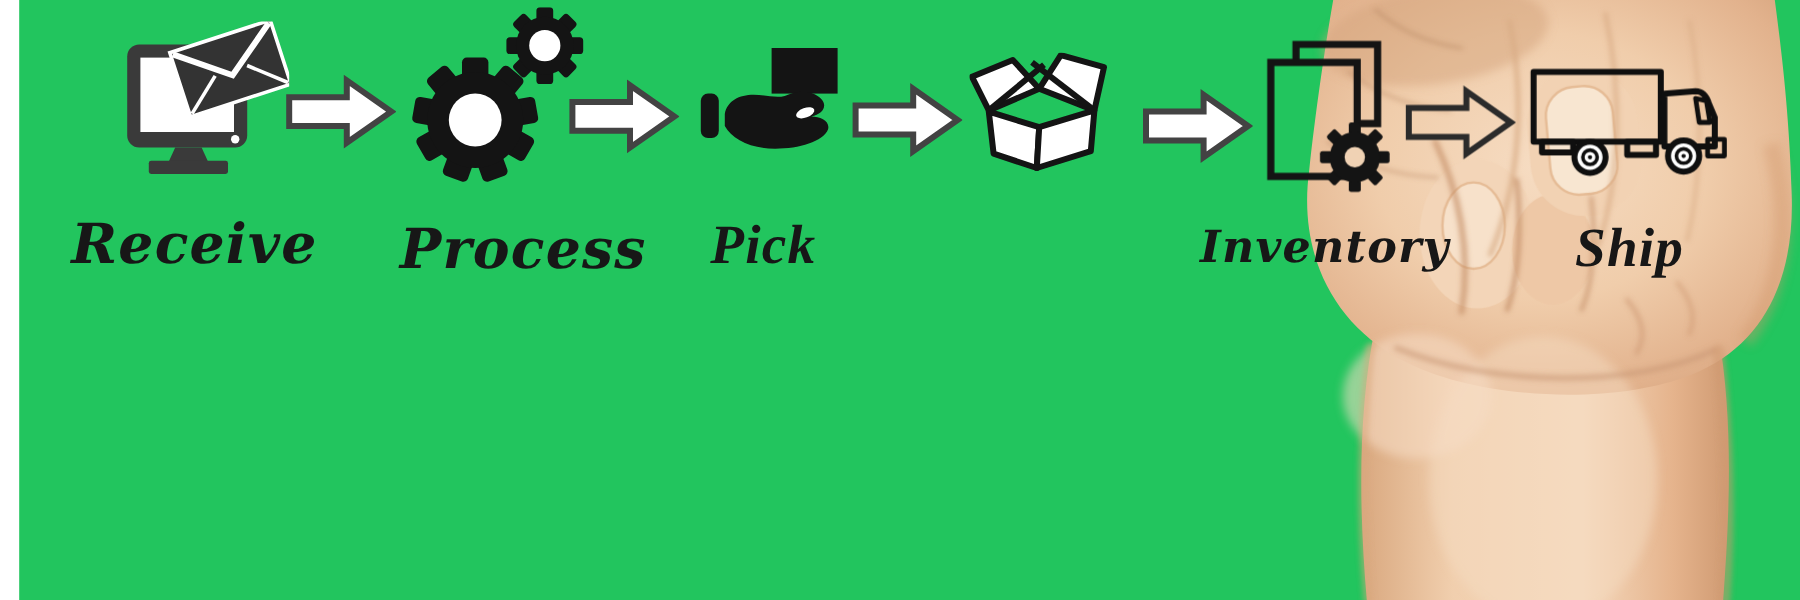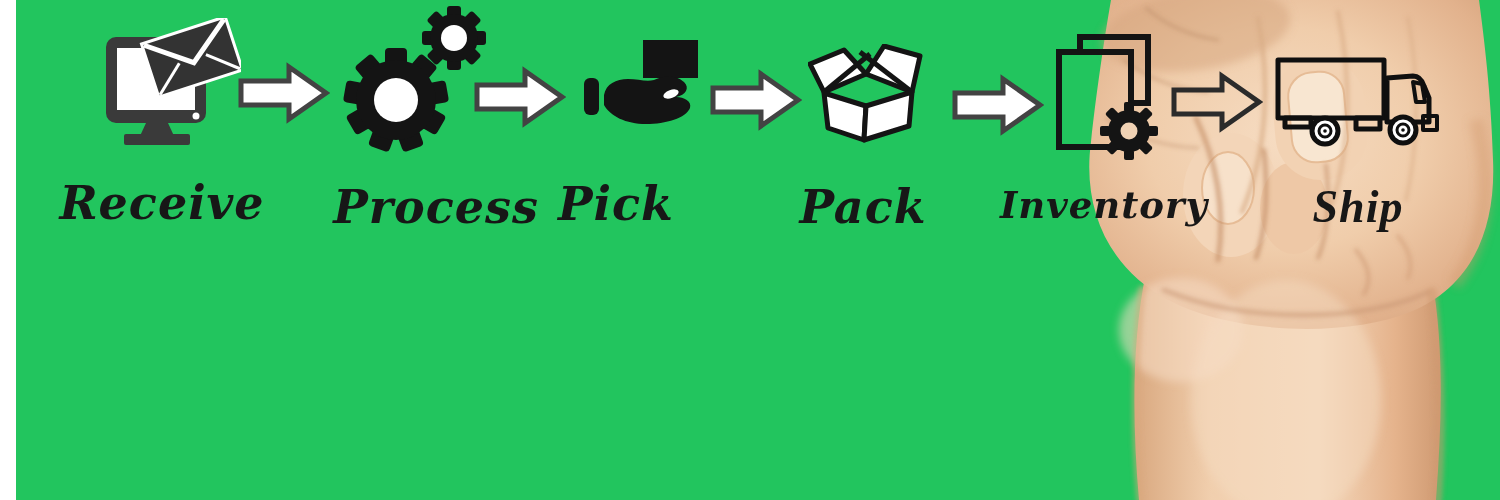--- a/index.html
+++ b/index.html
@@ -142,37 +142,36 @@
   <svg class="abs" style="left:458px;top:66px;" width="92" height="62" viewBox="0 0 92 62">
     <polygon points="3,19 51,19 51,5 88,31 51,57 51,43 3,43" fill="#ffffff" stroke="#434343" stroke-width="5"></polygon>
   </svg>
 
   <svg class="abs" style="left:560px;top:32px;" width="130" height="100" viewBox="0 0 130 100">
     <rect x="67" y="8" width="55" height="38" fill="#141414"></rect>
     <rect x="8" y="46" width="15" height="37" rx="6" fill="#141414"></rect>
     <path d="M28,63 C30,52 40,47 52,47 C62,47 70,50 78,48 C90,42 102,44 108,50 C114,56 110,63 100,65 C108,65 116,69 114,76 C110,86 90,92 70,92 C50,92 34,84 28,73 Z" fill="#141414"></path>
     <ellipse cx="95" cy="62" rx="8" ry="4" fill="#ffffff" transform="rotate(-20 95 62)"></ellipse>
   </svg>
-  <div class="label" style="left:600px;top:177px;">Pick</div>
+  <div class="label" style="left:620px;top:177px;font-family:Liberation Serif, serif;">Pick</div>
 
   <svg class="abs" style="left:694px;top:69px;" width="92" height="62" viewBox="0 0 92 62">
     <polygon points="3,19 51,19 51,5 88,31 51,57 51,43 3,43" fill="#ffffff" stroke="#434343" stroke-width="5"></polygon>
   </svg>
 
   <svg class="abs" style="left:792px;top:44px;" width="122" height="102" viewBox="0 0 122 102">
     <g fill="#ffffff" stroke="#141414" stroke-width="5" stroke-linejoin="round">
       <polygon points="16,48 2,20 36,6 58,30"></polygon>
       <polygon points="58,30 76,2 112,12 104,48"></polygon>
       <line x1="16" y1="48" x2="62" y2="10" fill="none"></line>
       <line x1="104" y1="48" x2="52" y2="8" fill="none"></line>
       <polygon points="16,49 58,62 56,96 20,84"></polygon>
       <polygon points="58,62 104,48 101,82 56,96"></polygon>
     </g>
   </svg>
-  <div class="label" style="left:847px;top:180px;">Pack</div>
 
   <svg class="abs" style="left:936px;top:74px;" width="92" height="62" viewBox="0 0 92 62">
     <polygon points="3,19 51,19 51,5 88,31 51,57 51,43 3,43" fill="#ffffff" stroke="#434343" stroke-width="5"></polygon>
   </svg>
 
   <svg class="abs" style="left:1038px;top:32px;" width="108" height="132" viewBox="0 0 108 132">
     <path d="M26,20 L26,5 L94,5 L94,71 L77,71" fill="none" stroke="#141414" stroke-width="6"></path>
     <rect x="5" y="20" width="72" height="95" fill="none" stroke="#141414" stroke-width="6"></rect>
     <g transform="translate(75,99)">
       <g fill="#141414">

